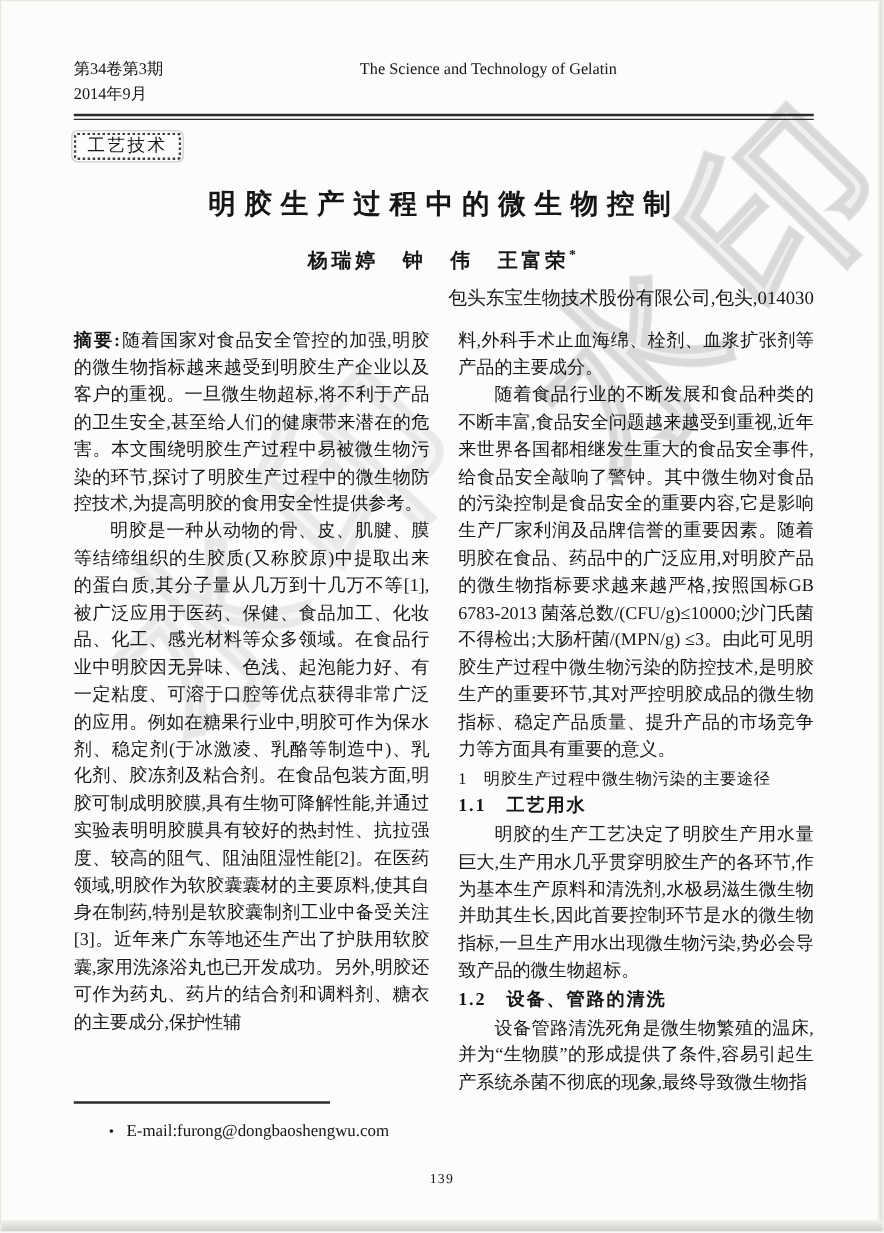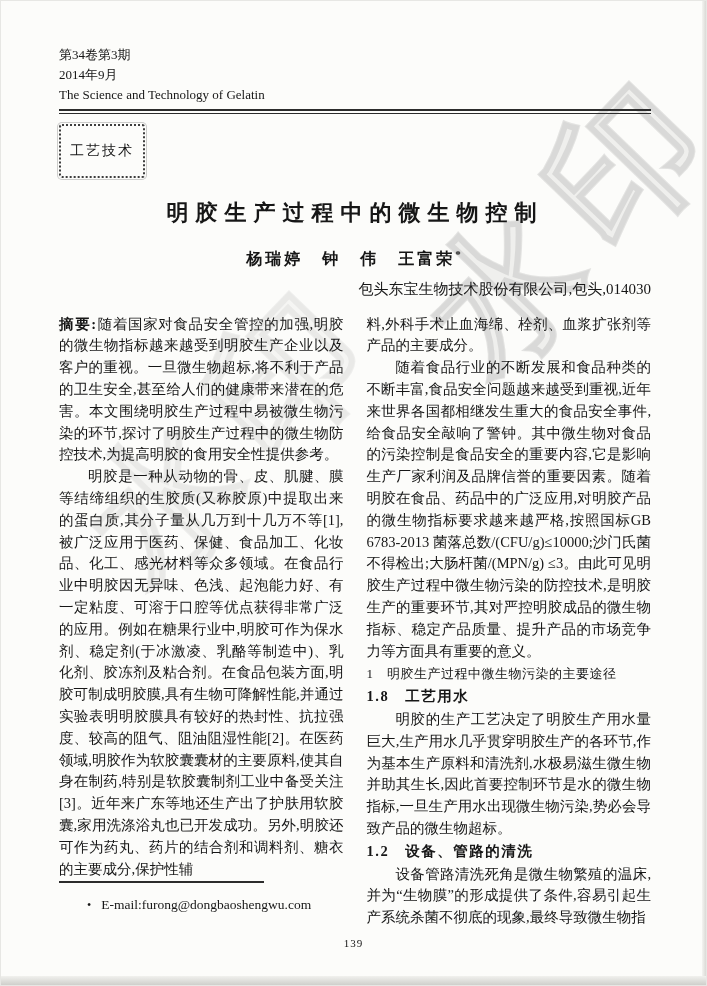--- a/index.html
+++ b/index.html
@@ -28,33 +28,33 @@
     pointer-events:none;
     white-space:nowrap;
     z-index:1;
   }
   .wm-1{top:120px;left:400px;font-size:150px;transform:rotate(-46deg);}
   .wm-2{top:330px;left:60px;font-size:150px;transform:rotate(-46deg);opacity:.55;}
 
   .content{position:absolute;left:58px;top:44px;width:592px;z-index:2;}
 
   
-  .journal-header{display:flex;align-items:flex-start;justify-content:space-between;flex-direction:column;}
+  .journal-header{display:flex;align-items:flex-start;justify-content:space-between;}
   .jh-left{font-size:13px;line-height:1.55;white-space:nowrap;}
   .jh-center{text-align:center;flex:1;}
   .jh-cn{font-size:16px;font-weight:700;letter-spacing:.55em;margin-left:.55em;}
   .jh-en{font-size:13px;margin-top:2px;}
   .jh-right{font-size:13px;line-height:1.55;text-align:right;white-space:nowrap;}
   .double-rule{margin-top:6px;height:2px;border-top:2px solid #2c2c2c;border-bottom:1px solid #2c2c2c;}
 
   
   .badge-row{margin-top:10px;}
   .badge{
     display:inline-block;font-size:14px;letter-spacing:2px;
-    padding:16px 9px;border:2px dotted #3d3d3d;border-radius:3px;
+    padding:0 9px;border:2px dotted #3d3d3d;border-radius:3px;
     box-shadow:0 0 0 1px #fcfcfa, 0 0 0 2px rgba(60,60,60,.25);
   }
 
   
   .article-title{
     margin:20px 0 0;text-align:center;
     font-size:22px;font-weight:700;letter-spacing:7px;
   }
   .authors{margin-top:20px;text-align:center;font-size:16px;font-weight:700;letter-spacing:3px;}
   .authors sup{font-size:11px;}
@@ -116,21 +116,21 @@
 
       <div class="col">
         <p class="abstract"><b class="lbl">摘要:</b><span>随着国家对食品安全管控的加强,明胶的微生物指标越来越受到明胶生产企业以及客户的重视。一旦微生物超标,将不利于产品的卫生安全,甚至给人们的健康带来潜在的危害。本文围绕明胶生产过程中易被微生物污染的环节,探讨了明胶生产过程中的微生物防控技术,为提高明胶的食用安全性提供参考。</span></p>
         <p class="indent">明胶是一种从动物的骨、皮、肌腱、膜等结缔组织的生胶质(又称胶原)中提取出来的蛋白质,其分子量从几万到十几万不等[1],被广泛应用于医药、保健、食品加工、化妆品、化工、感光材料等众多领域。在食品行业中明胶因无异味、色浅、起泡能力好、有一定粘度、可溶于口腔等优点获得非常广泛的应用。例如在糖果行业中,明胶可作为保水剂、稳定剂(于冰激凌、乳酪等制造中)、乳化剂、胶冻剂及粘合剂。在食品包装方面,明胶可制成明胶膜,具有生物可降解性能,并通过实验表明明胶膜具有较好的热封性、抗拉强度、较高的阻气、阻油阻湿性能[2]。在医药领域,明胶作为软胶囊囊材的主要原料,使其自身在制药,特别是软胶囊制剂工业中备受关注[3]。近年来广东等地还生产出了护肤用软胶囊,家用洗涤浴丸也已开发成功。另外,明胶还可作为药丸、药片的结合剂和调料剂、糖衣的主要成分,保护性辅</p>
       </div>
 
       <div class="col">
         <p>料,外科手术止血海绵、栓剂、血浆扩张剂等产品的主要成分。</p>
         <p class="indent">随着食品行业的不断发展和食品种类的不断丰富,食品安全问题越来越受到重视,近年来世界各国都相继发生重大的食品安全事件,给食品安全敲响了警钟。其中微生物对食品的污染控制是食品安全的重要内容,它是影响生产厂家利润及品牌信誉的重要因素。随着明胶在食品、药品中的广泛应用,对明胶产品的微生物指标要求越来越严格,按照国标GB 6783-2013 菌落总数/(CFU/g)≤10000;沙门氏菌不得检出;大肠杆菌/(MPN/g) ≤3。由此可见明胶生产过程中微生物污染的防控技术,是明胶生产的重要环节,其对严控明胶成品的微生物指标、稳定产品质量、提升产品的市场竞争力等方面具有重要的意义。</p>
         <h2 class="sec-h2">1　明胶生产过程中微生物污染的主要途径</h2>
-        <h3 class="sec-h3">1.8　工艺用水</h3>
+        <h3 class="sec-h3">1.1　工艺用水</h3>
         <p class="indent">明胶的生产工艺决定了明胶生产用水量巨大,生产用水几乎贯穿明胶生产的各环节,作为基本生产原料和清洗剂,水极易滋生微生物并助其生长,因此首要控制环节是水的微生物指标,一旦生产用水出现微生物污染,势必会导致产品的微生物超标。</p>
         <h3 class="sec-h3">1.2　设备、管路的清洗</h3>
         <p class="indent">设备管路清洗死角是微生物繁殖的温床,并为“生物膜”的形成提供了条件,容易引起生产系统杀菌不彻底的现象,最终导致微生物指</p>
       </div>
 
     </div>
   </div>
 
   <div class="footnote">
     <div class="fn-rule"></div>

